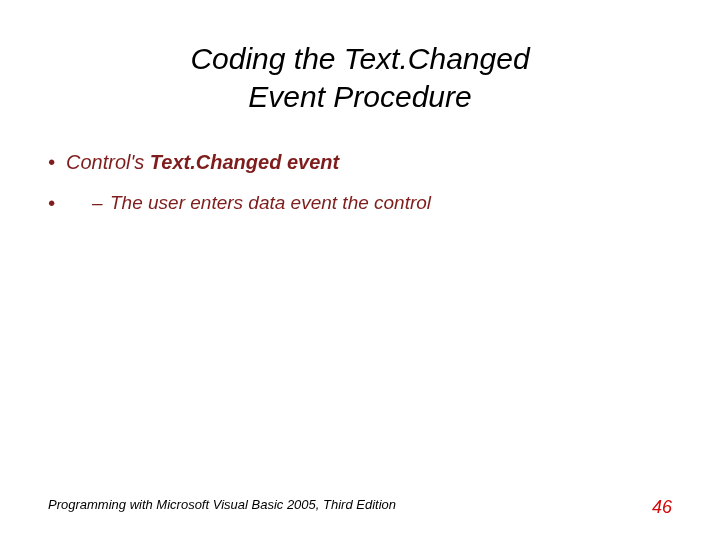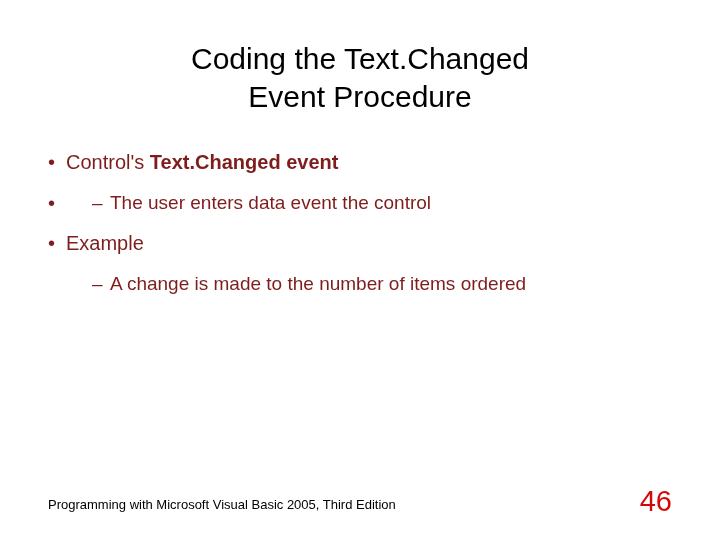--- a/index.html
+++ b/index.html
@@ -1,15 +1,15 @@
 <!DOCTYPE html>
 <html><head>
 <meta charset="utf-8">
 <style>
-  * { margin: 0; padding: 0; box-sizing: border-box; }
+  * { margin: 0; padding: 0; box-sizing: border-box; font-style: italic; }
   body {
     width: 720px;
     height: 540px;
     background: #ffffff;
     font-family: Arial, Helvetica, sans-serif;
     position: relative;
     overflow: hidden;
   }
   .slide {
     width: 100%;
@@ -60,21 +60,21 @@
     position: absolute;
     left: 48px;
     bottom: 28px;
     font-size: 13px;
     color: #000;
   }
   .footer-right {
     position: absolute;
     right: 48px;
     bottom: 22px;
-    font-size: 29px;
+    font-size: 18px;
     color: #d40808;
   }
 </style>
 </head>
 <body>
 
 <div class="slide">
 
   <h1 class="title">
     <span>Coding the Text.Changed</span><br>
@@ -84,23 +84,19 @@
   <div class="content">
 
     <div class="lvl1">
       <span class="lvl1-text">Control's </span><span class="lvl1-text bold">Text.Changed event</span>
     </div>
 
     <div class="lvl1">
       <div class="lvl2">The user enters data event the control</div>
     </div>
 
-    <div class="lvl1">
-      <span class="lvl1-text">Example</span>
-      <div class="lvl2">A change is made to the number of items ordered</div>
-    </div>
 
   </div>
 
   <div class="footer-left">Programming with Microsoft Visual Basic 2005, Third Edition</div>
   <div class="footer-right">46</div>
 
 </div>
 
 </body></html>

